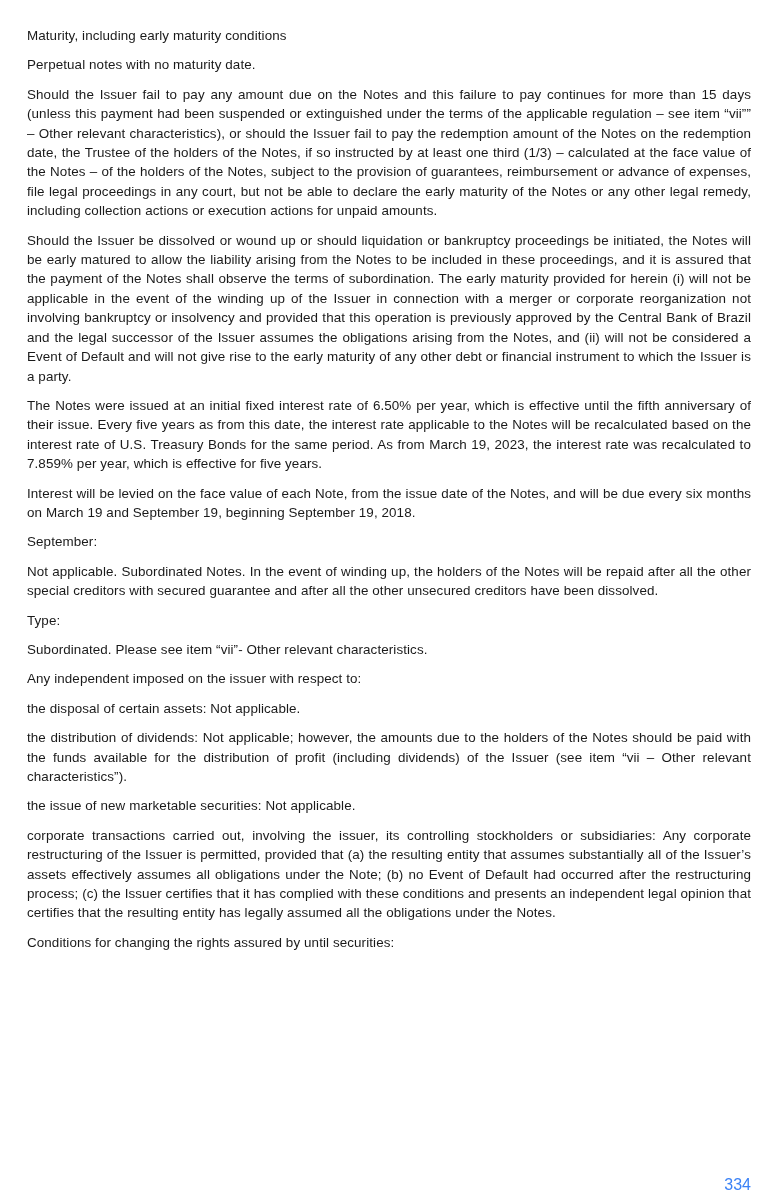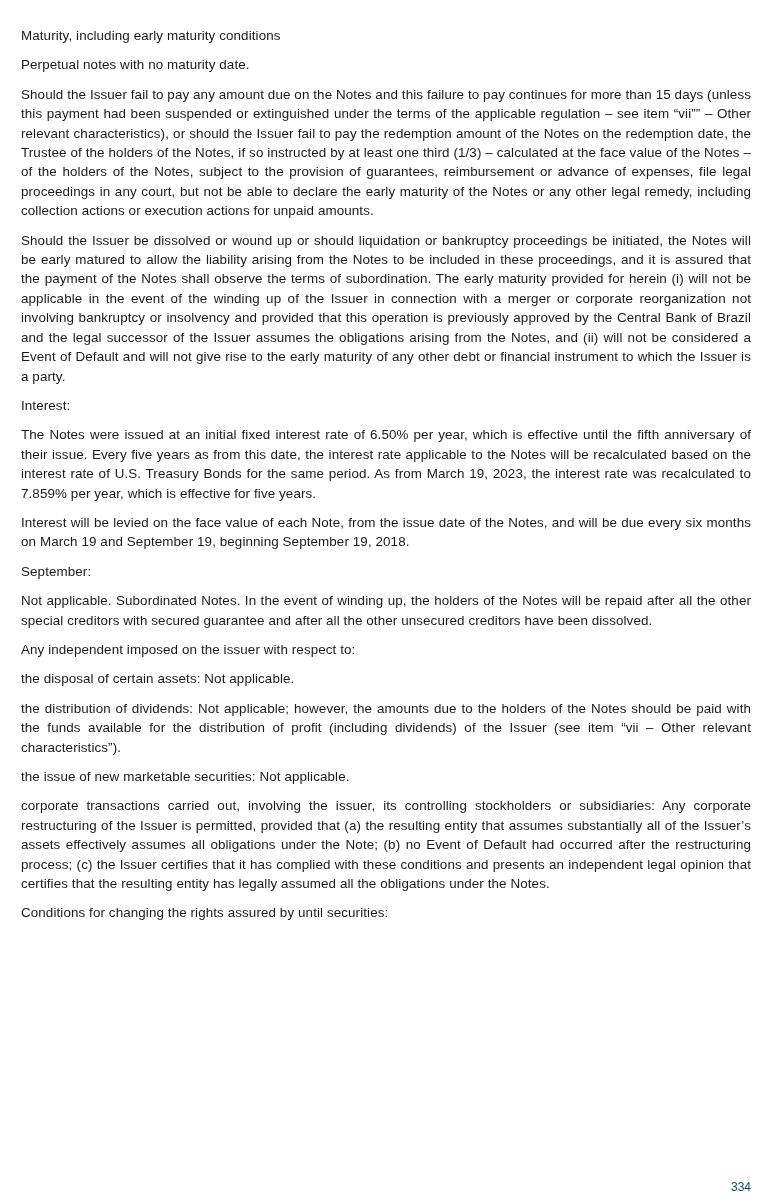--- a/index.html
+++ b/index.html
@@ -12,55 +12,56 @@
     height: 1203px;
     font-family: "Liberation Sans", sans-serif;
     color: #1a1a1a;
     overflow: hidden;
   }
   .page {
     position: relative;
     width: 770px;
     height: 1203px;
     box-sizing: border-box;
-    padding: 26px 19px 0 21px;
+    padding: 26px 19px 0 27px;
     background: #ffffff;
   }
   .doc p {
     margin: 0 0 10px 0;
     font-size: 13.4px;
     line-height: 19.4px;
     text-align: justify;
     letter-spacing: 0.1px;
   }
   .doc p.label {
     text-align: left;
   }
   .page-number {
     position: absolute;
     right: 19px;
     bottom: 9px;
-    font-size: 12px;
-    color: #0c4a6e;
+    font-size: 16px;
+    color: #3b82f6;
   }
 </style>
 </head>
 <body>
 
 <div class="page">
   <div class="doc">
     <p class="label">Maturity, including early maturity conditions</p>
     <p>Perpetual notes with no maturity date.</p>
     <p>Should the Issuer fail to pay any amount due on the Notes and this failure to pay continues for more than 15 days (unless this payment had been suspended or extinguished under the terms of the applicable regulation – see item “vii”” – Other relevant characteristics), or should the Issuer fail to pay the redemption amount of the Notes on the redemption date, the Trustee of the holders of the Notes, if so instructed by at least one third (1/3) – calculated at the face value of the Notes – of the holders of the Notes, subject to the provision of guarantees, reimbursement or advance of expenses, file legal proceedings in any court, but not be able to declare the early maturity of the Notes or any other legal remedy, including collection actions or execution actions for unpaid amounts.</p>
     <p>Should the Issuer be dissolved or wound up or should liquidation or bankruptcy proceedings be initiated, the Notes will be early matured to allow the liability arising from the Notes to be included in these proceedings, and it is assured that the payment of the Notes shall observe the terms of subordination. The early maturity provided for herein (i) will not be applicable in the event of the winding up of the Issuer in connection with a merger or corporate reorganization not involving bankruptcy or insolvency and provided that this operation is previously approved by the Central Bank of Brazil and the legal successor of the Issuer assumes the obligations arising from the Notes, and (ii) will not be considered a Event of Default and will not give rise to the early maturity of any other debt or financial instrument to which the Issuer is a party.</p>
-    <p class="label">Interest:</p>
     <p>The Notes were issued at an initial fixed interest rate of 6.50% per year, which is effective until the fifth anniversary of their issue. Every five years as from this date, the interest rate applicable to the Notes will be recalculated based on the interest rate of U.S. Treasury Bonds for the same period. As from March 19, 2023, the interest rate was recalculated to 7.859% per year, which is effective for five years.</p>
     <p>Interest will be levied on the face value of each Note, from the issue date of the Notes, and will be due every six months on March 19 and September 19, beginning September 19, 2018.</p>
     <p class="label">September:</p>
     <p>Not applicable. Subordinated Notes. In the event of winding up, the holders of the Notes will be repaid after all the other special creditors with secured guarantee and after all the other unsecured creditors have been dissolved.</p>
+    <p class="label">Type:</p>
+    <p>Subordinated. Please see item “vii”- Other relevant characteristics.</p>
     <p class="label">Any independent imposed on the issuer with respect to:</p>
     <p>the disposal of certain assets: Not applicable.</p>
     <p>the distribution of dividends: Not applicable; however, the amounts due to the holders of the Notes should be paid with the funds available for the distribution of profit (including dividends) of the Issuer (see item “vii – Other relevant characteristics”).</p>
     <p>the issue of new marketable securities: Not applicable.</p>
     <p>corporate transactions carried out, involving the issuer, its controlling stockholders or subsidiaries: Any corporate restructuring of the Issuer is permitted, provided that (a) the resulting entity that assumes substantially all of the Issuer’s assets effectively assumes all obligations under the Note; (b) no Event of Default had occurred after the restructuring process; (c) the Issuer certifies that it has complied with these conditions and presents an independent legal opinion that certifies that the resulting entity has legally assumed all the obligations under the Notes.</p>
     <p class="label">Conditions for changing the rights assured by until securities:</p>
   </div>
   <div class="page-number">334</div>
 </div>
 

